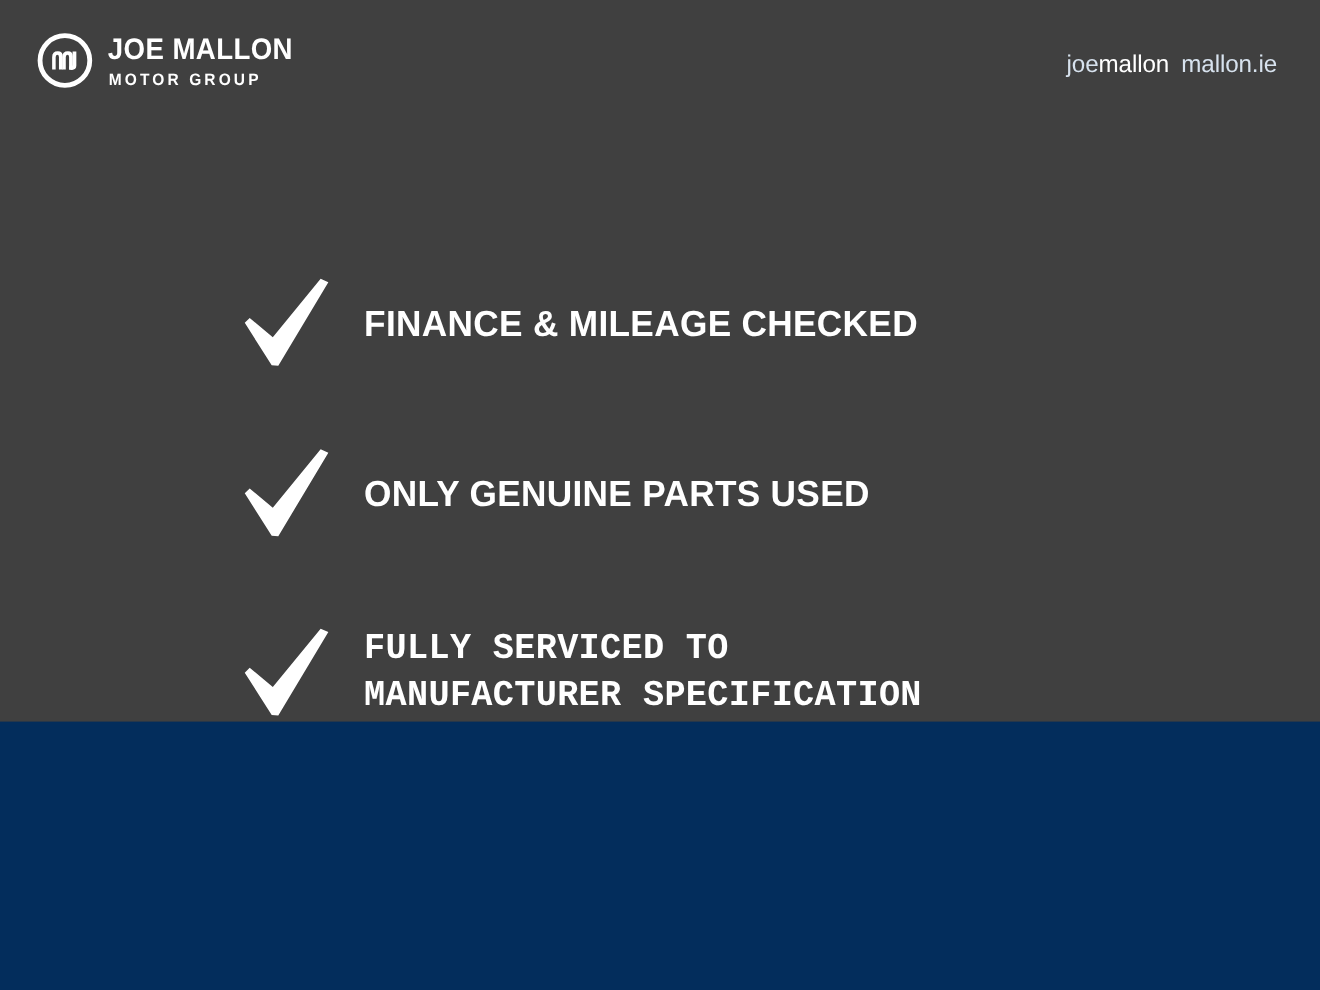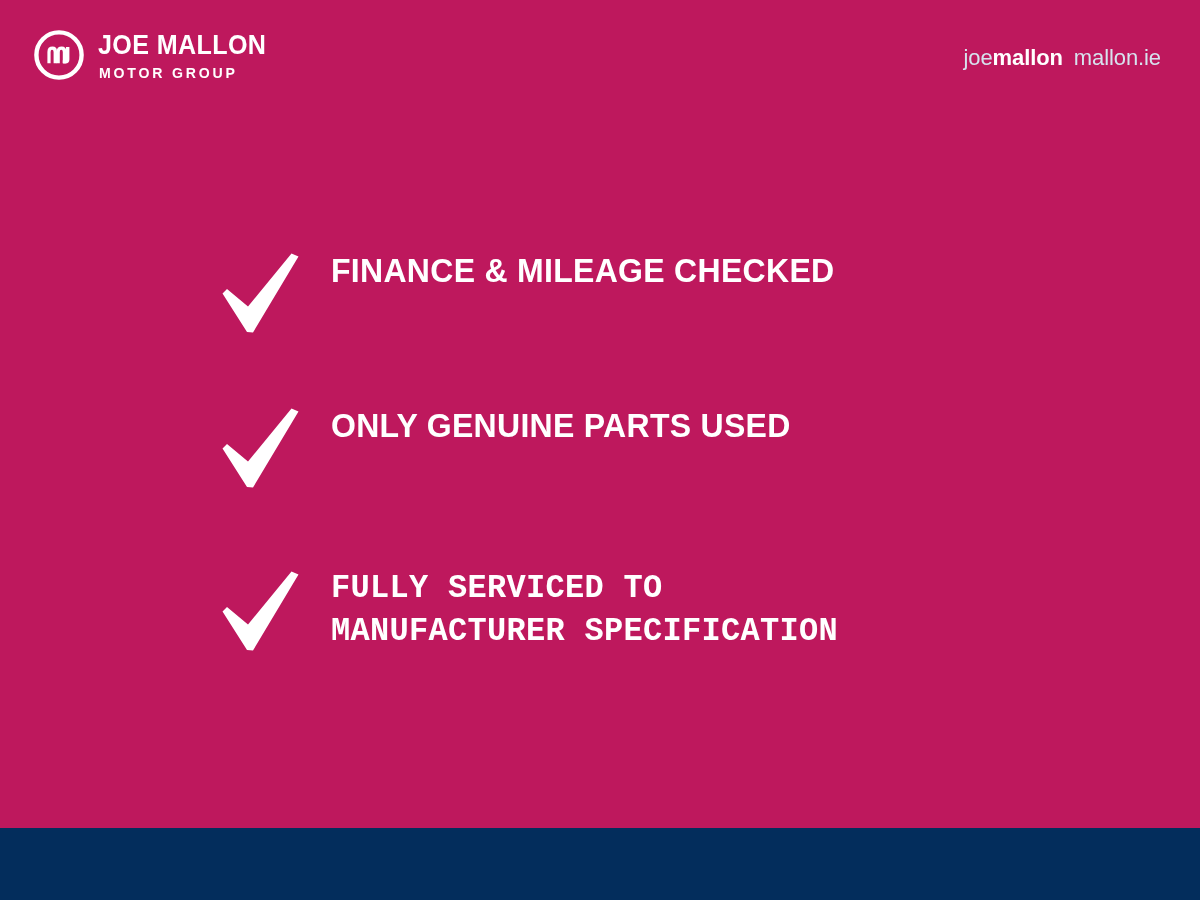--- a/index.html
+++ b/index.html
@@ -11,22 +11,22 @@
     width: 1200px;
     height: 900px;
     overflow: hidden;
     font-family: "Liberation Sans", sans-serif;
     background: #032d5c;
     -webkit-font-smoothing: antialiased;
   }
   .slide {
     position: relative;
     width: 1200px;
-    height: 828px;
-    background: #be185d;
+    height: 656px;
+    background: #404040;
   }
 
   
   .header {
     position: absolute;
     top: 0;
     left: 0;
     width: 1200px;
     height: 110px;
   }
@@ -77,33 +77,33 @@
     position: absolute;
     right: 39px;
     top: 47px;
     font-size: 22px;
     line-height: 1;
     color: #dde6f0;
     white-space: nowrap;
     letter-spacing: -0.1px;
   }
   .site-url .u-light { font-weight: 400; color: #d7e2ee; margin-left: 11px; }
-  .site-url .u-bold  { font-weight: 700; color: #ffffff; }
+  .site-url .u-bold  { font-weight: 400; color: #ffffff; }
 
   
   .benefits {
     position: absolute;
     left: 0;
     top: 0;
     width: 1200px;
   }
   .benefit {
     position: absolute;
     display: flex;
-    align-items: flex-start;
+    align-items: center;
     left: 214px;
   }
   .benefit-1 { top: 250px; }
   .benefit-2 { top: 405px; }
   .benefit-3 { top: 568px; font-family: Liberation Mono, monospace; }
 
   .check-icon {
     width: 92px;
     height: 88px;
     flex: 0 0 92px;

